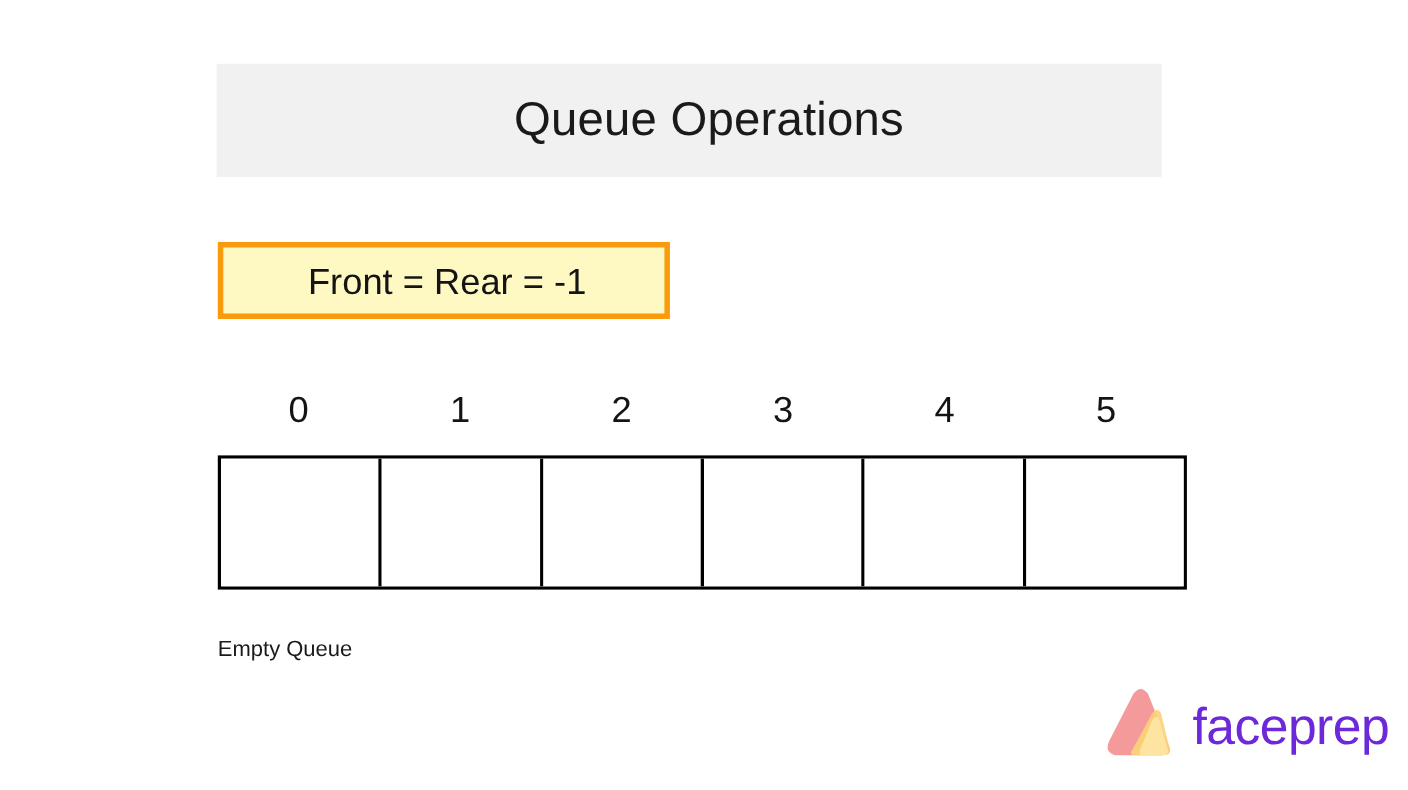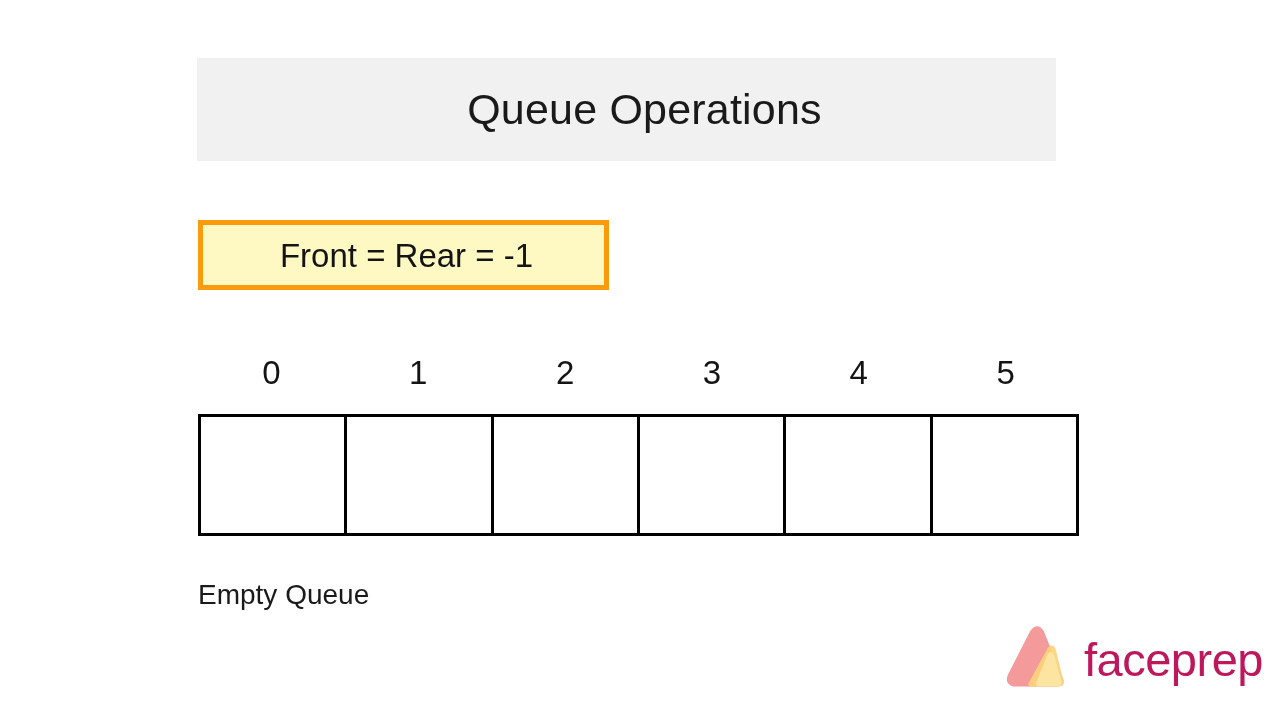--- a/index.html
+++ b/index.html
@@ -104,21 +104,21 @@
   }
   .queue-cell:last-child {
     border-right: none;
   }
 
   
   #caption {
     position: absolute;
     left: 198px;
     top: 578px;
-    font-size: 28px;
+    font-size: 20px;
     color: #1a1a1a;
     line-height: 1.2;
   }
 
   
   #brand-logo {
     position: absolute;
     left: 1000px;
     top: 622px;
     width: 242px;
@@ -126,21 +126,21 @@
     display: flex;
     align-items: center;
   }
   #logo-mark {
     width: 74px;
     height: 70px;
     flex: 0 0 auto;
   }
   #logo-wordmark {
     font-size: 47px;
-    color: #be185d;
+    color: #6d28d9;
     line-height: 1;
     margin-left: 10px;
     letter-spacing: -0.5px;
     font-weight: 400;
   }
 </style>
 </head>
 <body>
 
 <div id="title-banner">

